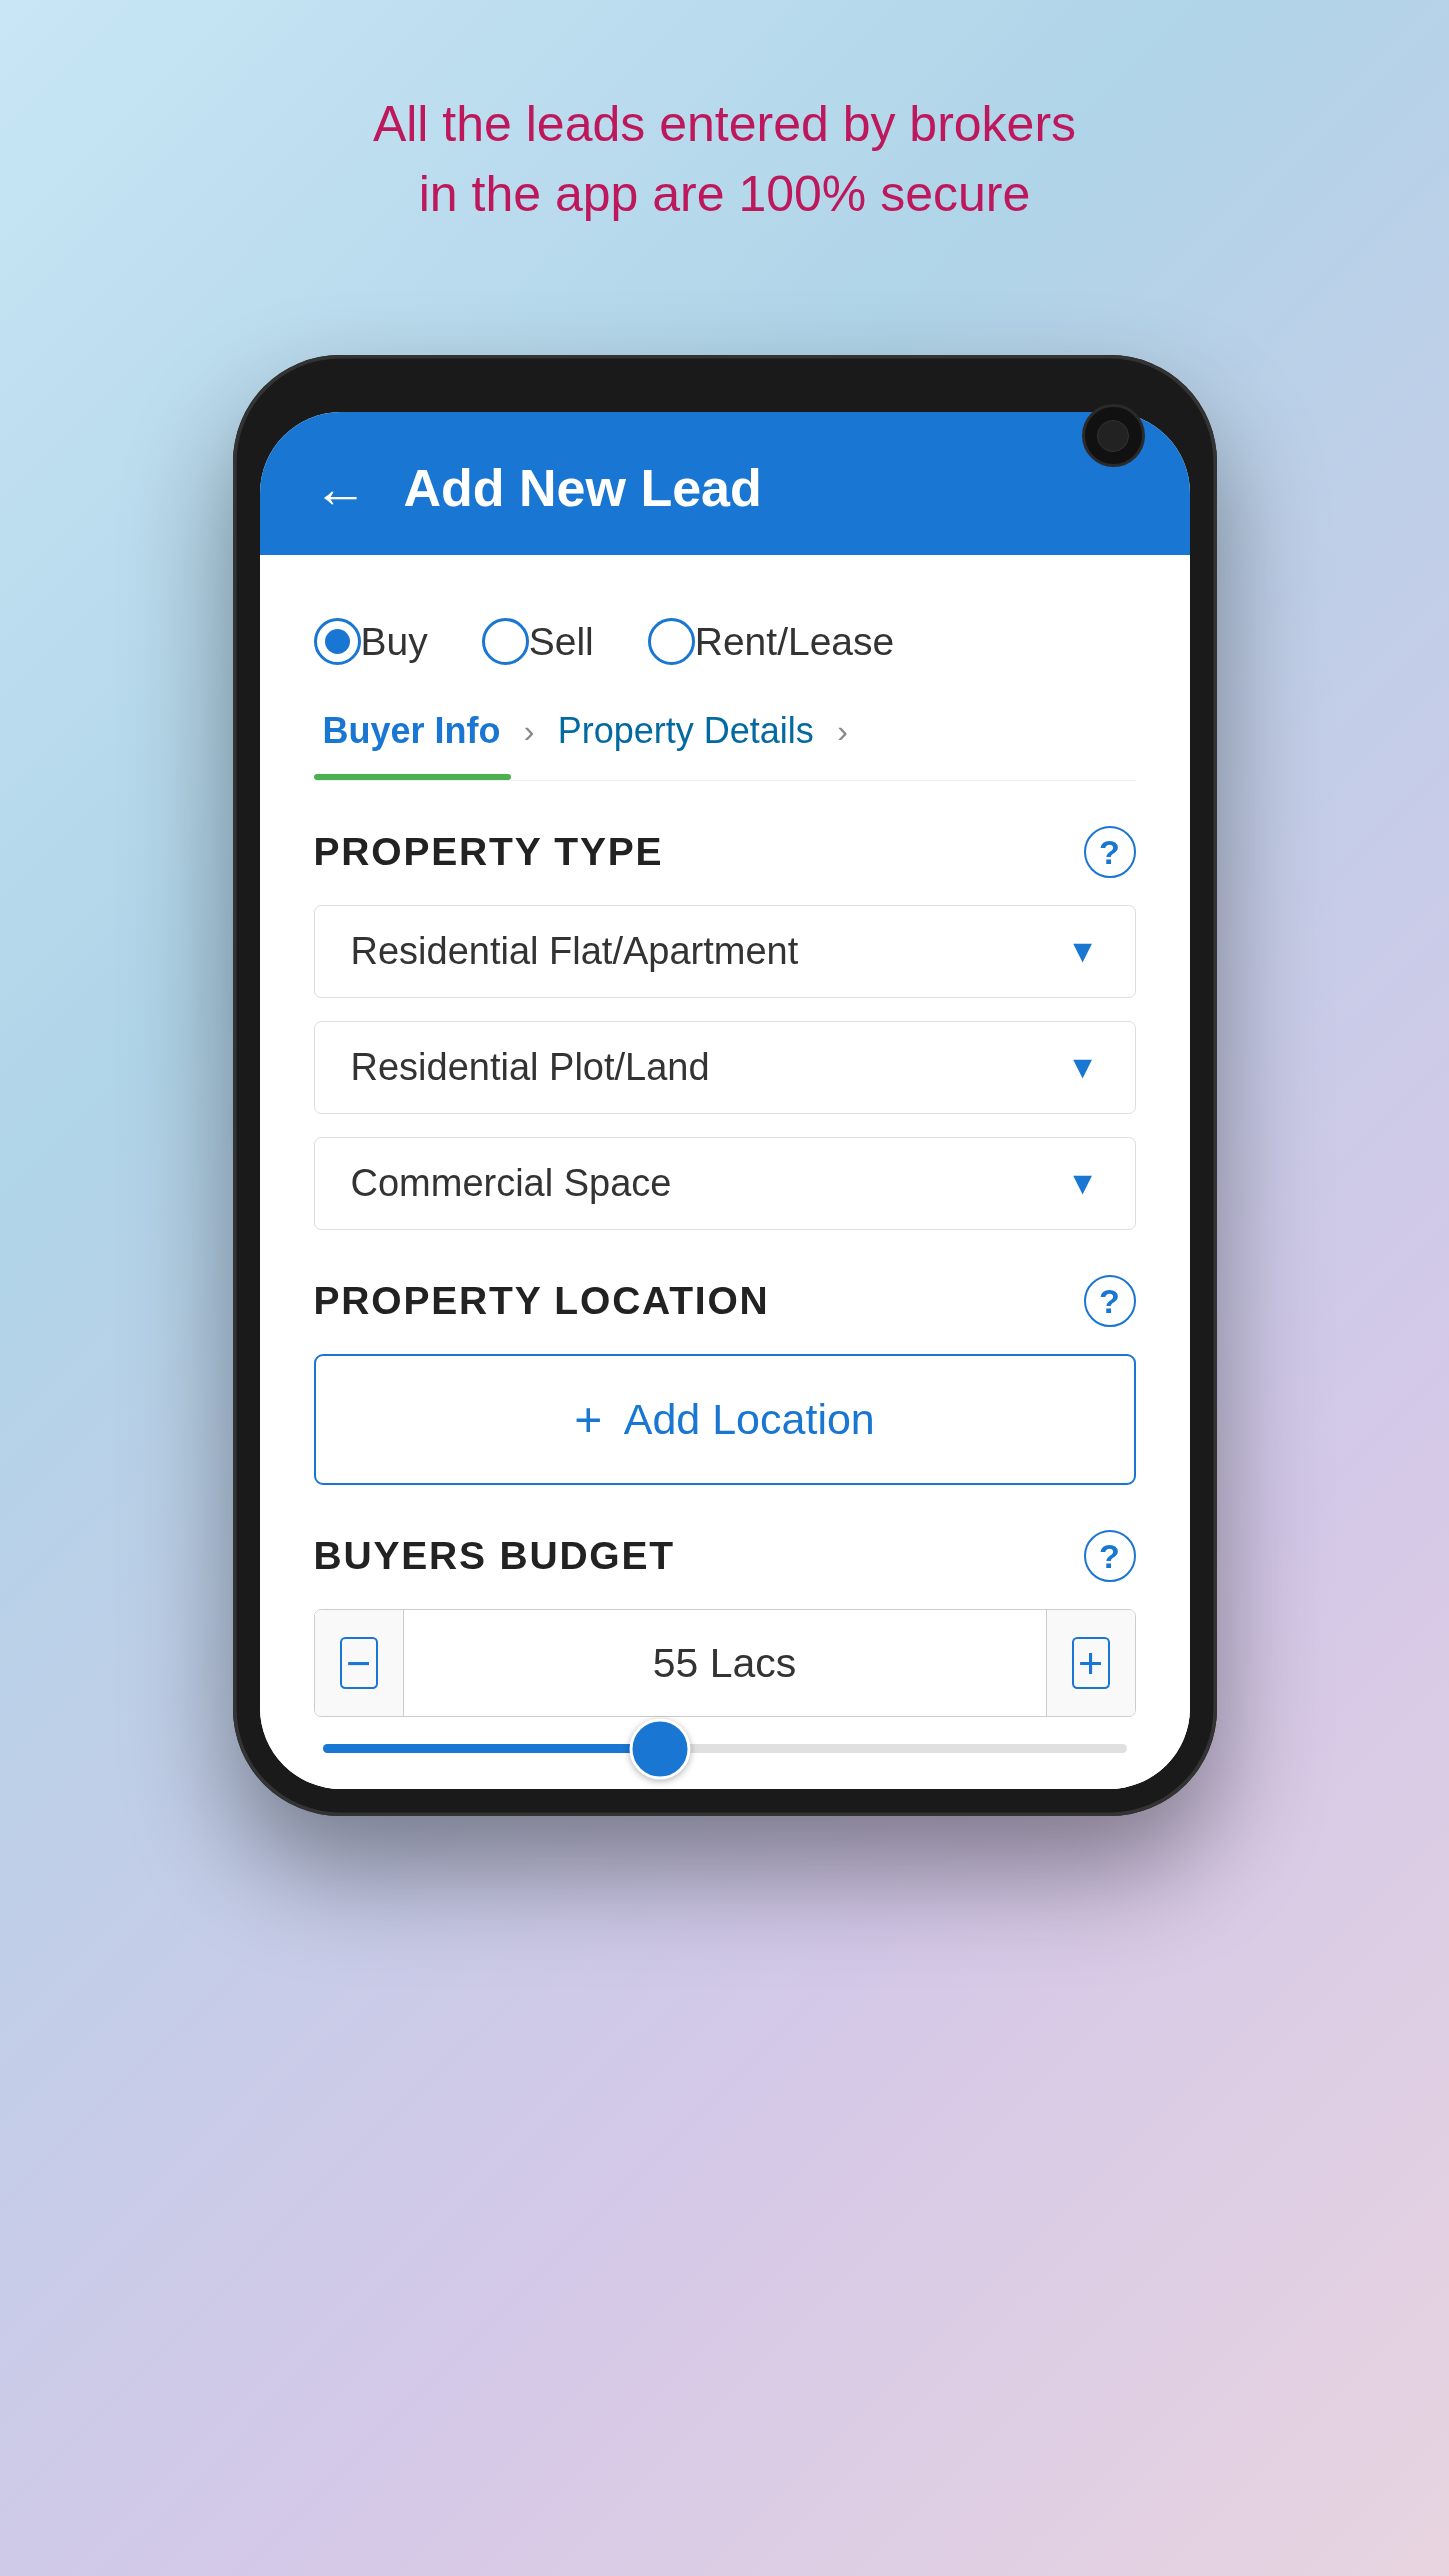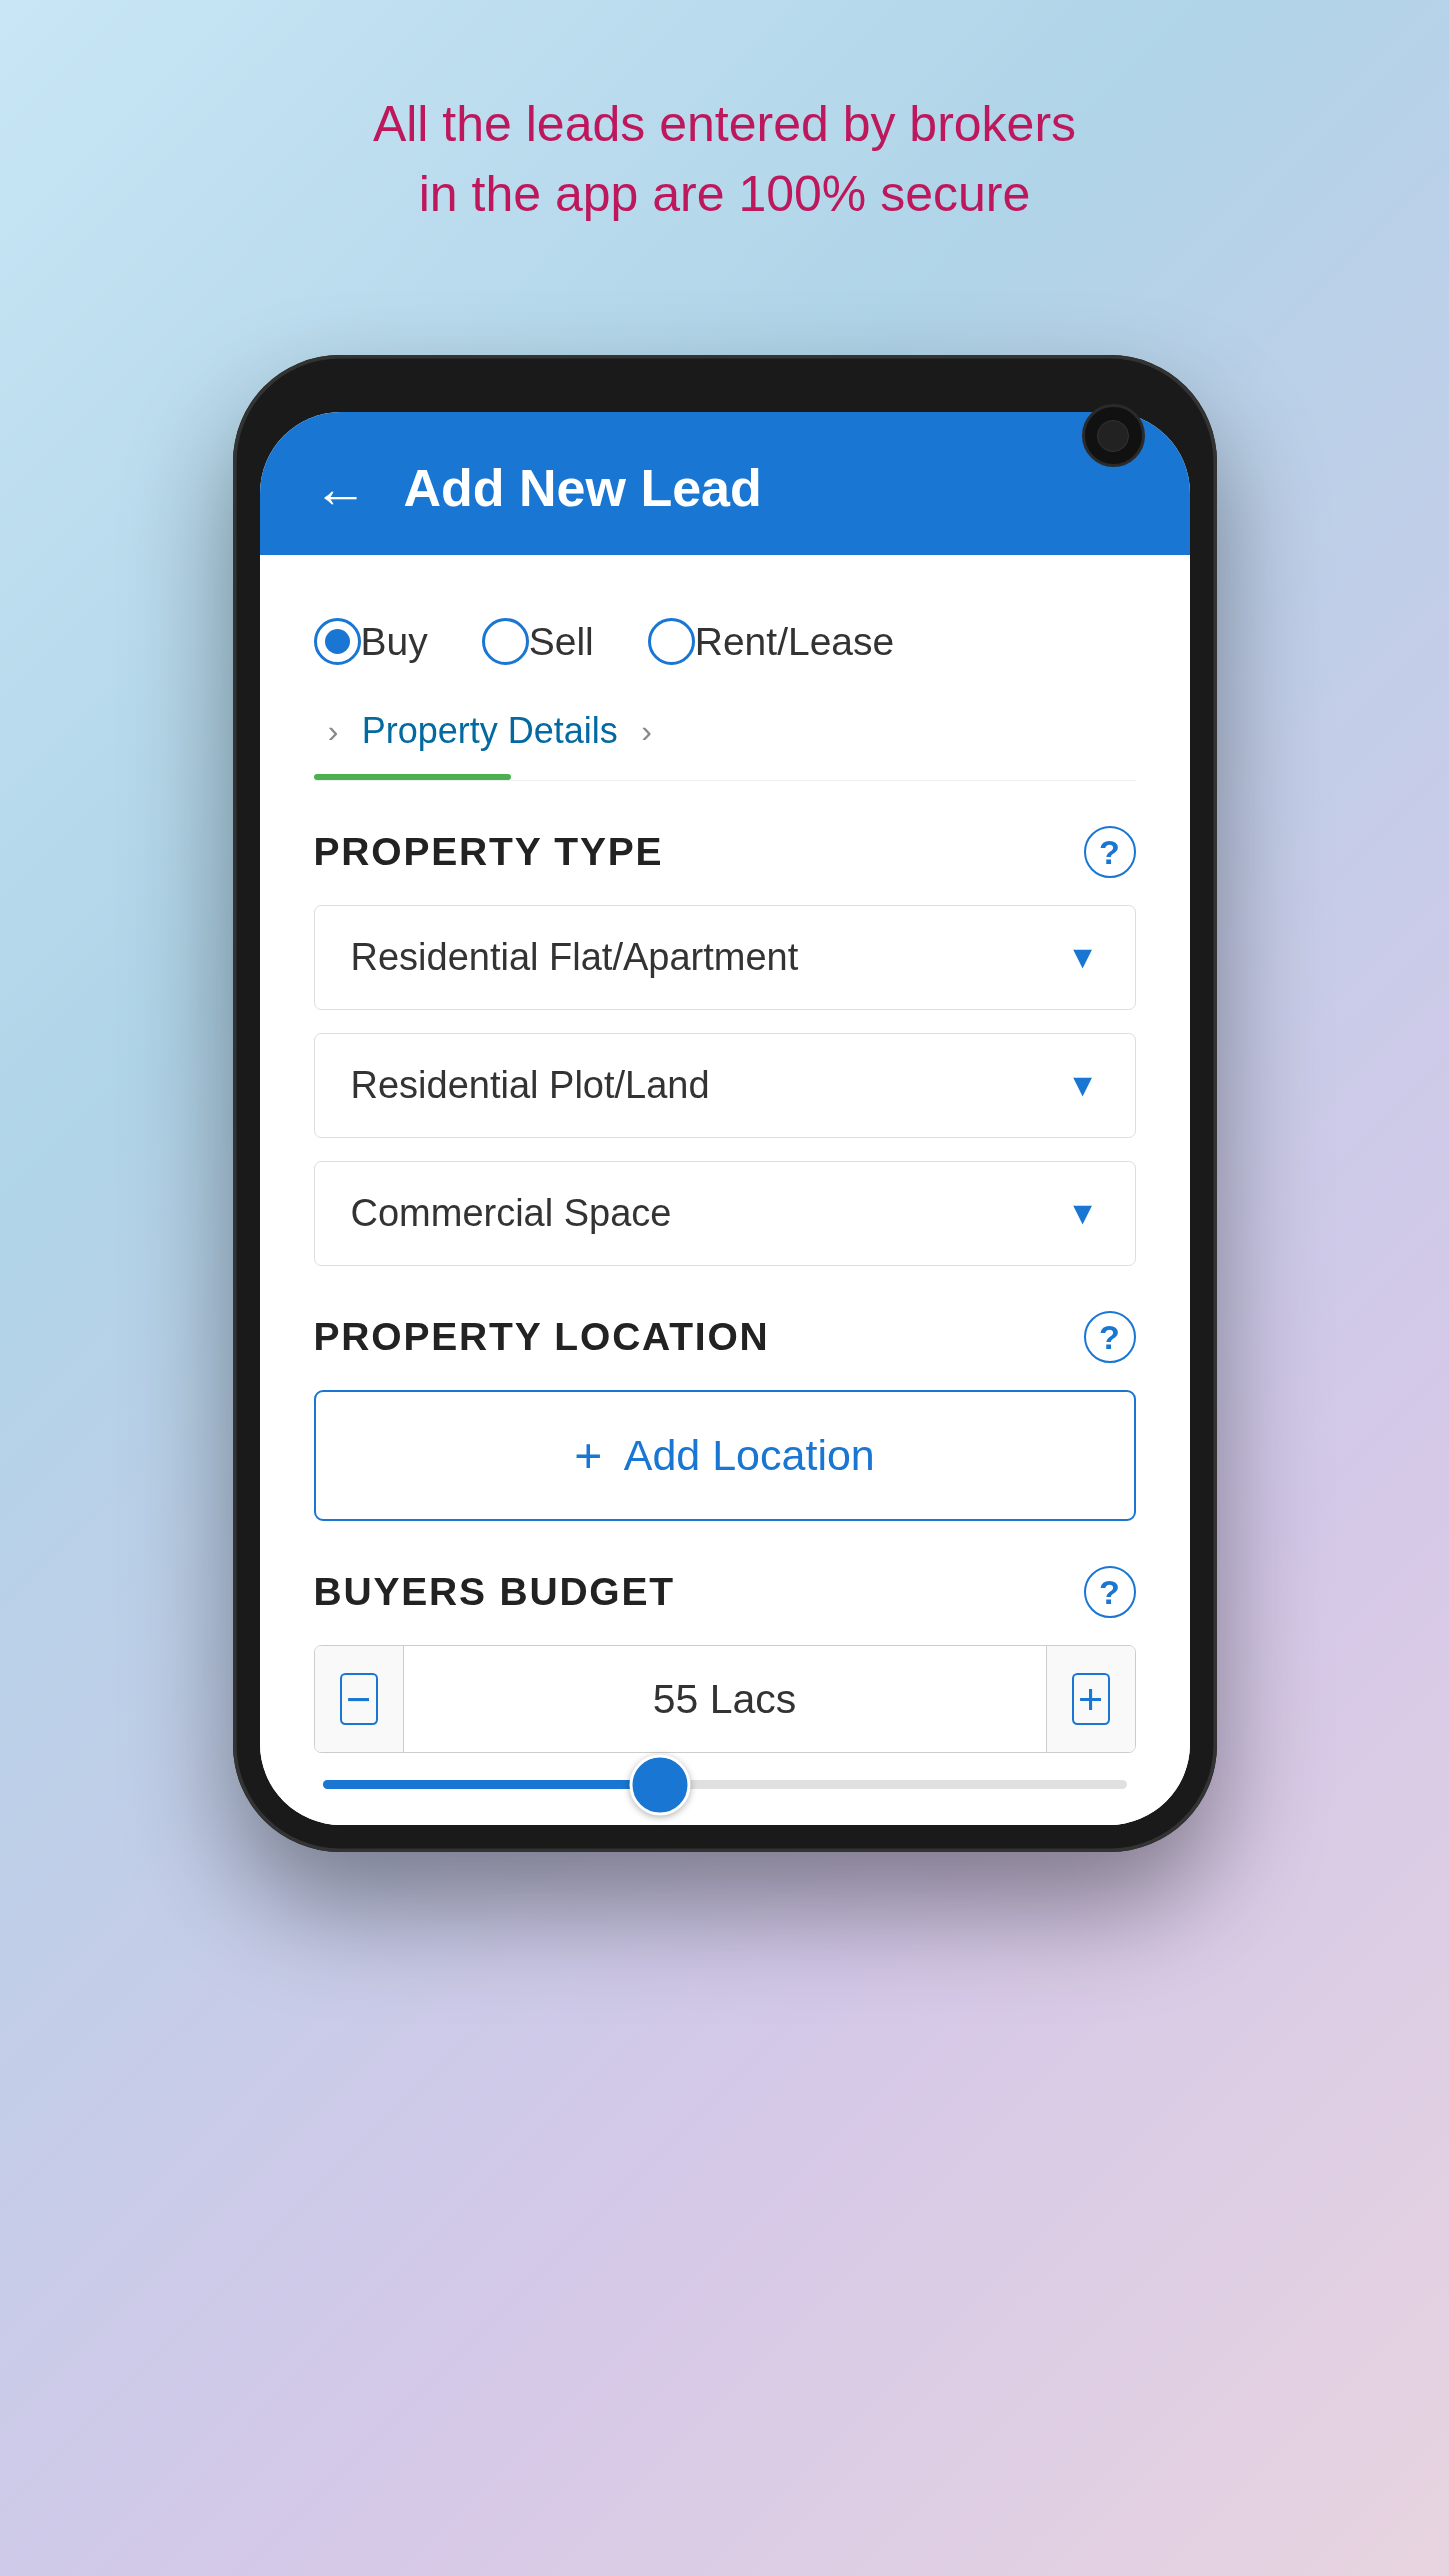--- a/index.html
+++ b/index.html
@@ -234,21 +234,21 @@
       align-items: center;
       justify-content: center;
       font-size: 34px;
       font-weight: 700;
     }
 
     
     .dropdown {
       border: 1.3px solid #ddd;
       border-radius: 7.2px;
-      padding: 30px 36px;
+      padding: 24px 36px;
       display: flex;
       align-items: center;
       justify-content: space-between;
       margin-bottom: 23px;
       background: #fff;
     }
 
     .dropdown-label {
       font-size: 38px;
       color: #333;
@@ -397,20 +397,23 @@
             <span class="radio-label">Sell</span>
           </div>
           <div class="radio-option">
             <div class="radio-circle"></div>
             <span class="radio-label">Rent/Lease</span>
           </div>
         </div>
 
         <div class="tabs-container">
           <div class="tabs-row">
+            <div class="tab-item active">
+              <span>Buyer Info</span>
+            </div>
             <span class="tab-chevron">›</span>
             <div class="tab-item inactive">
               <span>Property Details</span>
             </div>
             <span class="tab-chevron">›</span>
           </div>
           <div class="tab-underline"></div>
         </div>
 
         <div class="section">

